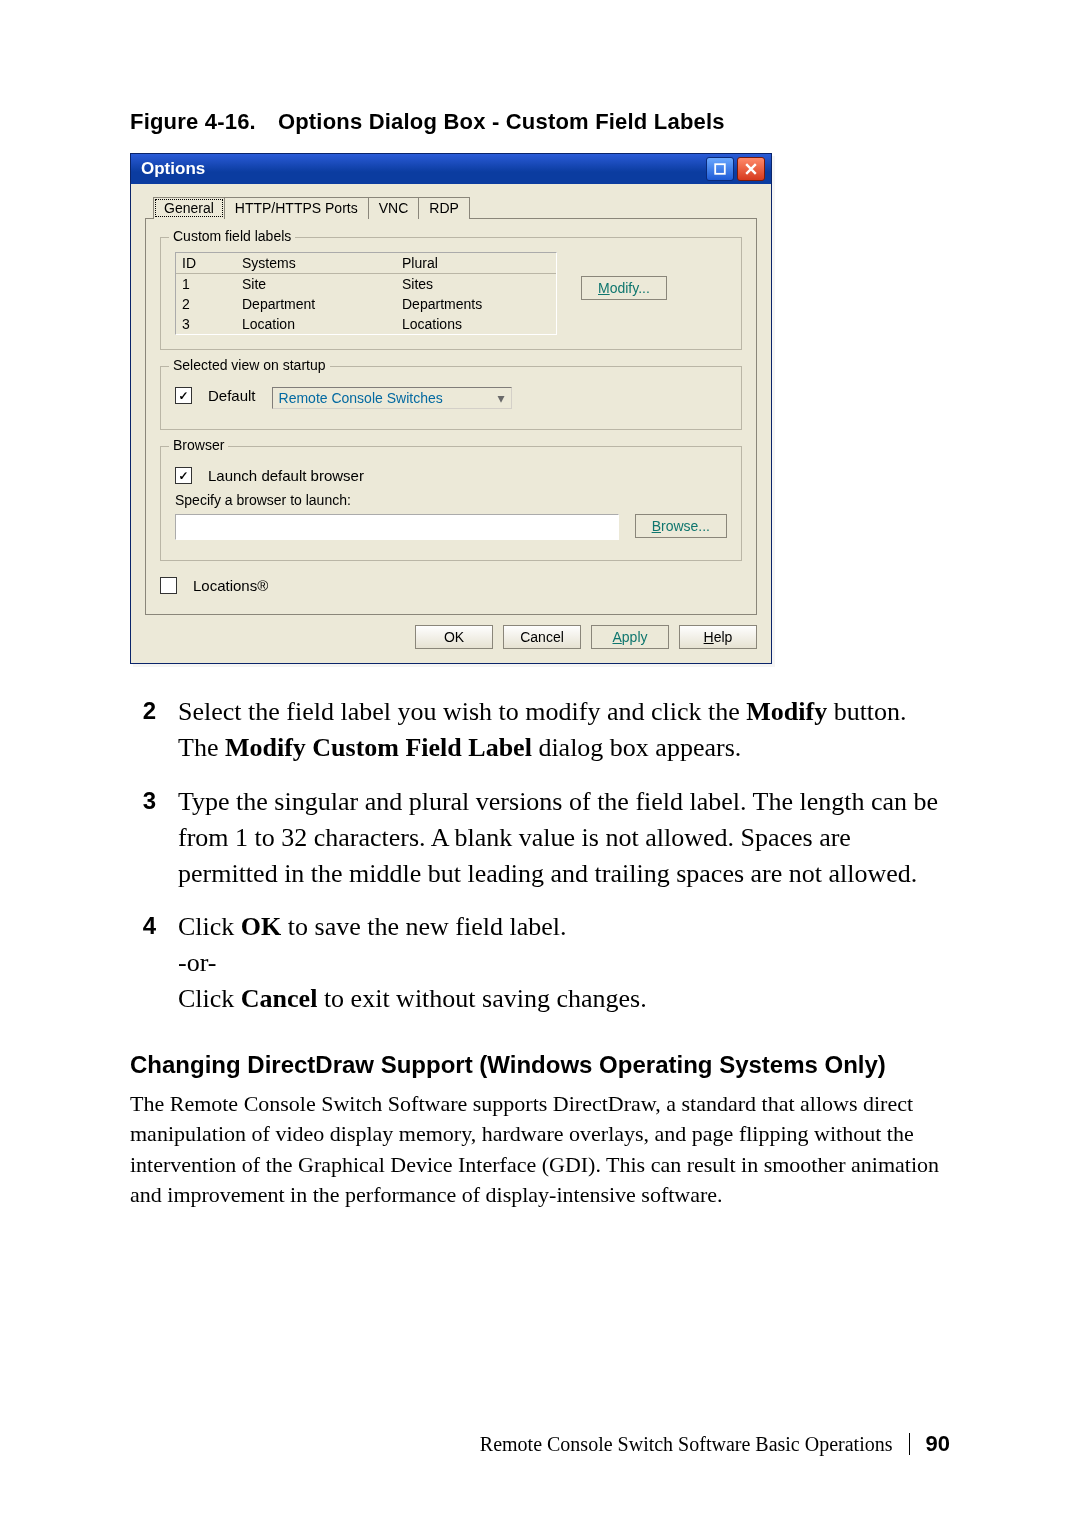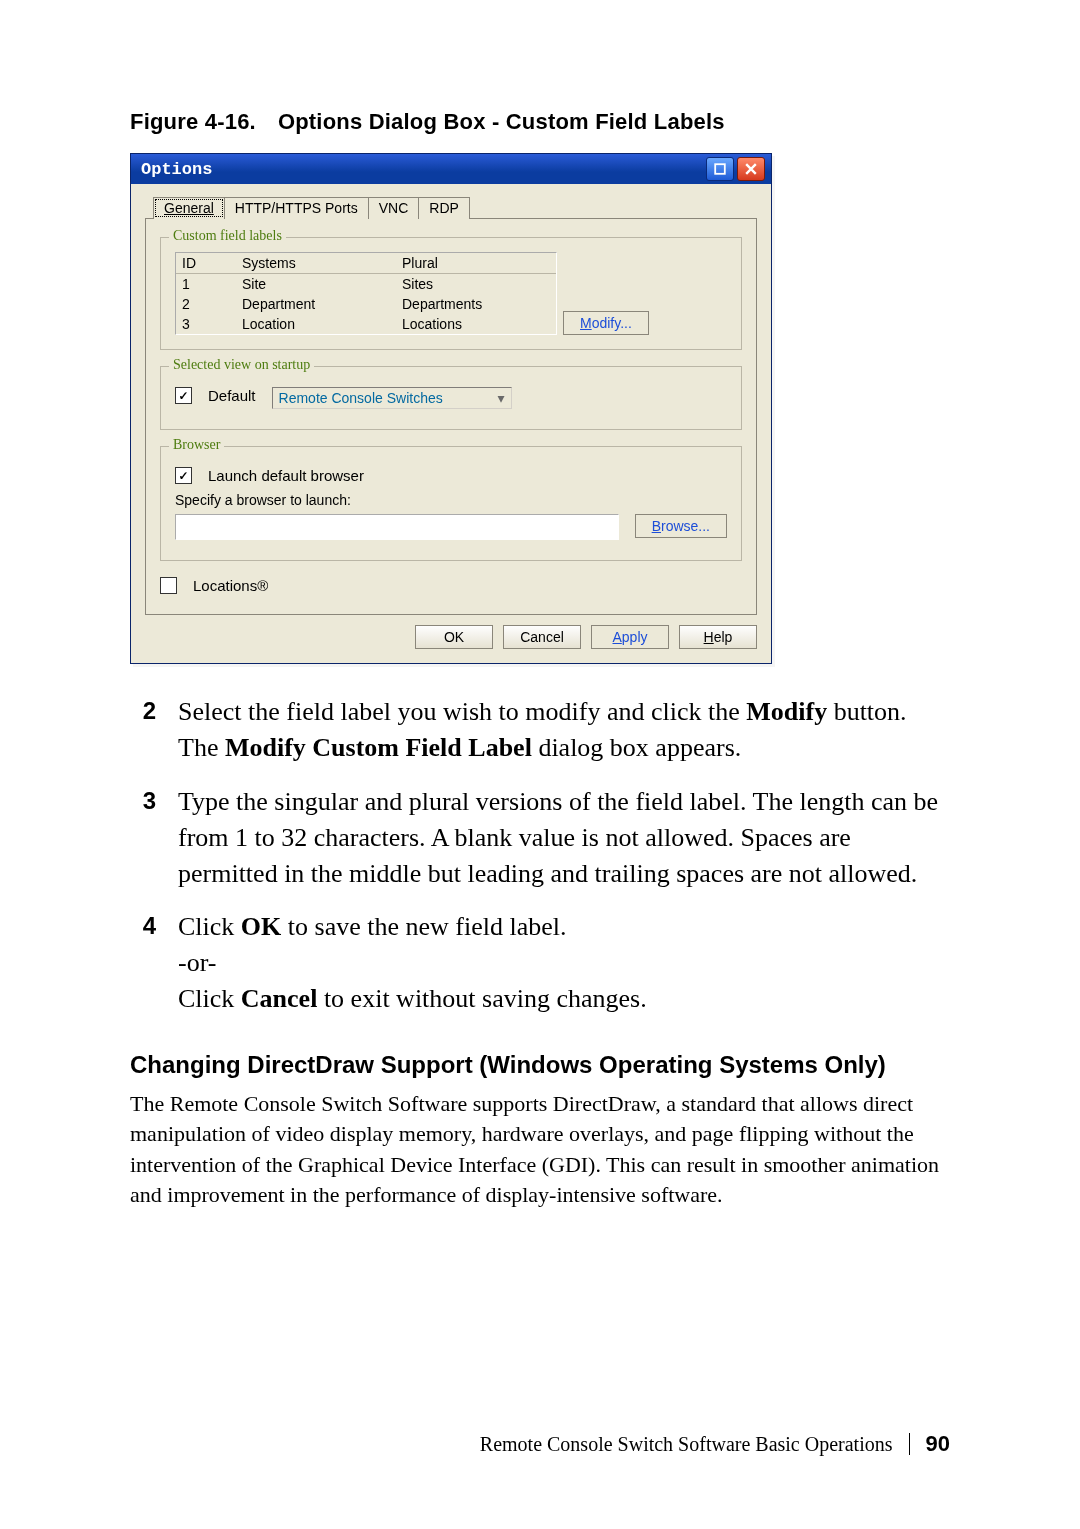--- a/index.html
+++ b/index.html
@@ -39,21 +39,20 @@
   }
   .titlebar {
     background: linear-gradient(#2a5bd7, #0b3ca0 60%, #0b3ca0);
     color: #fff;
     height: 30px;
     display: flex;
     align-items: center;
     padding: 0 6px 0 10px;
     font-weight: bold;
     font-size: 17px;
-    font-family: Liberation Mono, monospace;
   }
   .titlebar .spacer { flex: 1; }
   .winbtn {
     width: 26px; height: 22px;
     background: linear-gradient(#6aa8ff, #1e5bd6);
     border: 1px solid #0a2a7a;
     border-radius: 3px;
     margin-left: 3px;
     display: flex; align-items:center; justify-content:center;
     color:#fff;
@@ -77,63 +76,61 @@
     padding: 2px 10px 3px 10px;
     font-size: 14px;
     position: relative;
     top: 1px;
     margin-right: -1px;
   }
   .tab.active {
     outline: 1px dotted #000;
     outline-offset: -3px;
     z-index: 2;
-    text-decoration: underline;
   }
   .tabsheet {
     border: 1px solid #8a867a;
     padding: 10px 14px 14px 14px;
   }
   .group {
     border: 1px solid #bab6a6;
     margin: 8px 0 16px 0;
     padding: 14px 14px 14px 14px;
     position: relative;
   }
   .group > .legend {
     position: absolute;
     top: -10px; left: 8px;
     background:#ECE9D8;
     padding: 0 4px;
     font-size: 14px;
-    color:#4d7c0f;
-    font-family:Liberation Serif, serif;
+    color:#000000;
   }
   .tbl {
     display: grid;
     grid-template-columns: 60px 160px 160px;
     border: 1px inset #fff;
     font-size: 14px;
   }
   .th, .td {
     padding: 2px 6px;
     color:#000;
   }
   .th { border-bottom: 1px solid #bab6a6; }
   .line { display:contents; }
   .btn {
     border: 1px solid #8a867a;
     background: linear-gradient(#fefefe,#e6e2d2);
     padding: 3px 16px;
     font-size: 14px;
     font-family: Tahoma, Arial, sans-serif;
   }
-  .btn[disabled] { color:#1d4ed8; background:#ece9d8; }
+  .btn[disabled] { color:#0f766e; background:#ece9d8; }
   .modifyrow {
-    display:flex; align-items:flex-end; gap:6px;
+    display:flex; align-items:flex-start; gap:24px;
   }
   .modifyrow .btn { margin-top: 24px; }
   .row { display:flex; align-items:flex-start; gap:16px; margin:6px 0; }
   .chk {
     width:15px; height:15px; border:1px solid #333;
     background:#fff; display:inline-flex; align-items:center; justify-content:center;
     font-size:12px; color:#000;
   }
   .chk.checked::after { content:"✓"; line-height:1; font-weight:bold; }
   .select {

